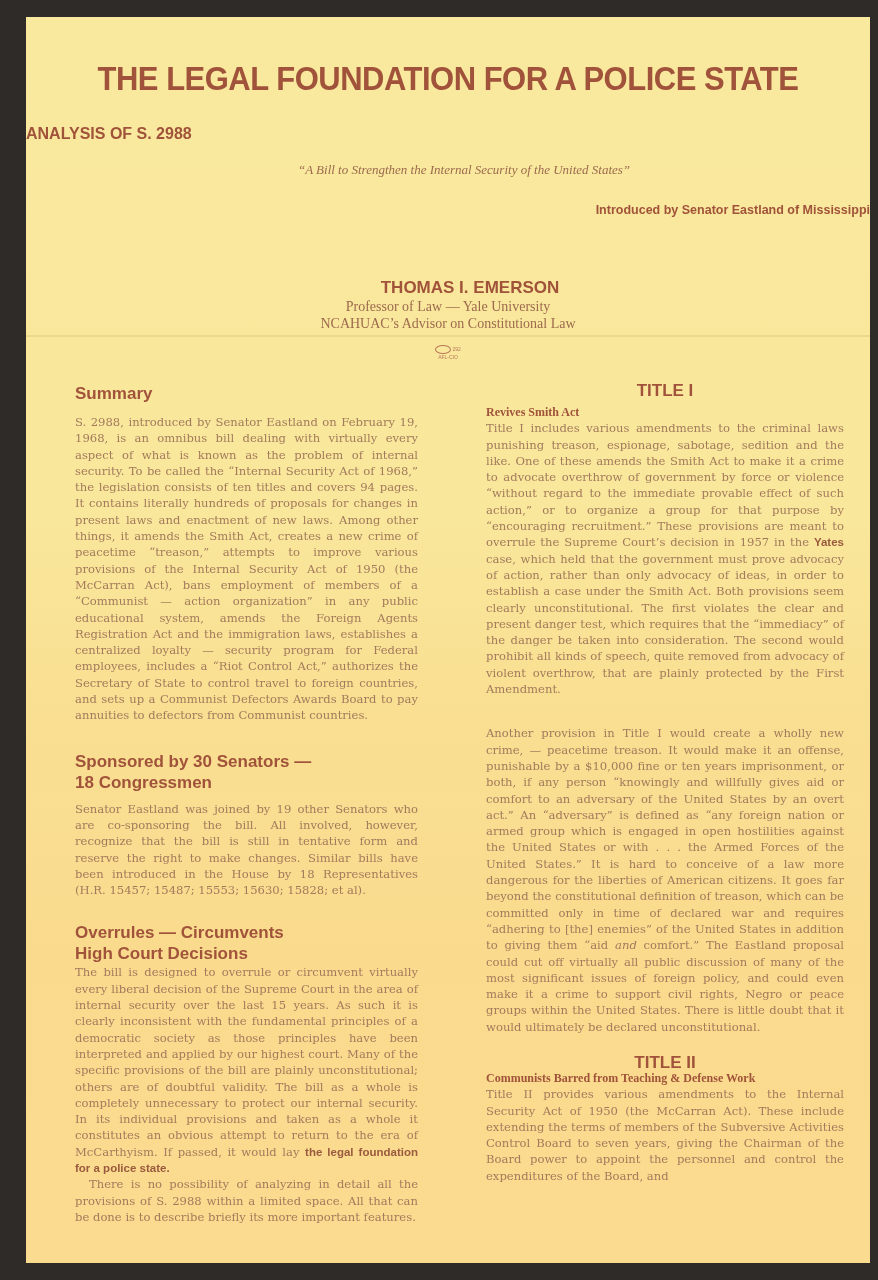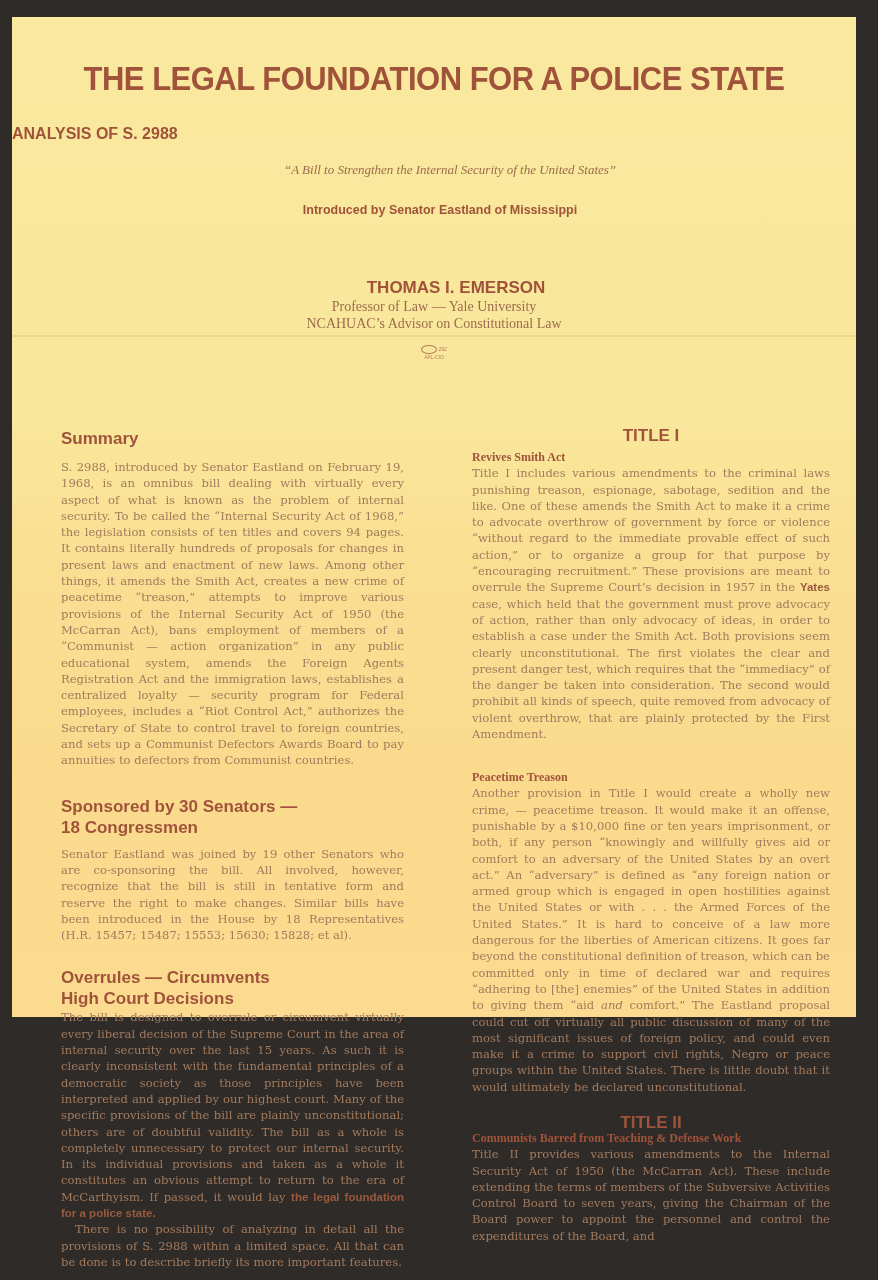--- a/index.html
+++ b/index.html
@@ -1,20 +1,20 @@
 <!DOCTYPE html>
 <html><head>
 <meta charset="utf-8">
 <style>
   html, body { margin:0; padding:0; }
   body {
     width:878px; height:1280px; background:#2f2b29; position:relative; overflow:hidden;
   }
   .paper {
-    position:absolute; left:12px; top:17px; width:844px; height:1000px;
+    position:absolute; left:26px; top:17px; width:844px; height:1246px;
     background: linear-gradient(180deg, #f9e99e 0%, #f9e79b 40%, #f9df92 55%, #fadb8e 75%, #fbdb8f 100%);
     color:#a2684a;
   }
   .paper::after {
     content:""; position:absolute; left:0; right:0; top:318px; height:2px;
     background:rgba(200,170,90,0.25);
   }
   .title {
     position:absolute; top:45px; left:0; right:0; text-align:center;
     font-family:"Liberation Sans", sans-serif; font-weight:bold; font-size:31px;
@@ -22,21 +22,21 @@
   }
   .subtitle {
     position:absolute; top:108px; left:0; right:0; 
     font-family:"Liberation Sans", sans-serif; font-weight:bold; font-size:16px; color:#a0533a;
   }
   .quote {
     position:absolute; top:145px; left:0; right:0; text-align:center;
     font-family:"Liberation Serif", serif; font-style:italic; font-size:13px; color:#9d6a4e;padding-left:32px;
   }
   .introduced {
-    position:absolute; top:186px; left:0; right:0; text-align:center;
+    position:absolute; top:186px; left:0; right:0; text-align:right;
     font-family:"Liberation Sans", sans-serif; font-weight:bold; font-size:12.5px; color:#a0533a;padding-left:12px;
   }
   .by {
     position:absolute; top:228px; left:0; right:0; text-align:center;
     font-family:"Liberation Serif", serif; font-size:13px; color:#9d6a4e;
   }
   .author {
     position:absolute; top:261px; left:0; right:0; text-align:center;
     font-family:"Liberation Sans", sans-serif; font-weight:bold; font-size:17px; color:#a0533a;padding-left:44px;
   }
@@ -45,21 +45,21 @@
     font-family:"Liberation Serif", serif; font-size:14px; color:#9d6a4e;
   }
   .union-bug {
     position:absolute; top:328px; left:402px; width:40px; height:20px;
     font-family:"Liberation Sans", sans-serif; font-size:5px; color:#b8785a; text-align:center;
   }
   .union-bug .oval {
     display:inline-block; width:14px; height:7px; border:1px solid #b8785a; border-radius:50%;
     vertical-align:middle;
   }
-  .col { position:absolute; font-family:"DejaVu Serif", serif; font-size:11.6px; line-height:16.3px; color:#a37a5c;margin-top:45px; }
+  .col { position:absolute; font-family:"DejaVu Serif", serif; font-size:11.6px; line-height:16.3px; color:#a37a5c; }
   .col p { margin:0; text-align:justify; }
   .left-col { left:49px; width:343px; top:366px; }
   .right-col { left:460px; width:358px; top:366px; }
   .h2 {
     font-family:"Liberation Sans", sans-serif; font-weight:bold; font-size:17px; line-height:21px; color:#a0533a;
     margin:0;
   }
   .h3 {
     font-family:Liberation Serif, serif; font-weight:bold; font-size:12px; line-height:15px; color:#a0533a;
     margin:0;
@@ -105,21 +105,20 @@
     <p><span>The bill is designed to overrule or circumvent virtually every liberal decision of the Supreme Court in the area of internal security over the last 15 years. As such it is clearly inconsistent with the fundamental principles of a democratic society as those principles have been interpreted and applied by our highest court. Many of the specific provisions of the bill are plainly unconstitutional; others are of doubtful validity. The bill as a whole is completely unnecessary to protect our internal security. In its individual provisions and taken as a whole it constitutes an obvious attempt to return to the era of McCarthyism. If passed, it would lay </span><span class="bold-inline">the legal foundation for a police state.</span></p>
     <p class="indent">There is no possibility of analyzing in detail all the provisions of S. 2988 within a limited space. All that can be done is to describe briefly its more important features.</p>
   </div>
 
   <div class="col right-col">
     <h2 class="titlehead" style="margin-bottom:6px;">TITLE I</h2>
     <h3 class="h3">Revives Smith Act</h3>
     <p><span>Title I includes various amendments to the criminal laws punishing treason, espionage, sabotage, sedition and the like. One of these amends the Smith Act to make it a crime to advocate overthrow of government by force or violence “without regard to the immediate provable effect of such action,” or to organize a group for that purpose by “encouraging recruitment.” These provisions are meant to overrule the Supreme Court’s decision in 1957 in the </span><span class="bold-inline">Yates</span><span> case, which held that the government must prove advocacy of action, rather than only advocacy of ideas, in order to establish a case under the Smith Act. Both provisions seem clearly unconstitutional. The first violates the clear and present danger test, which requires that the “immediacy” of the danger be taken into consideration. The second would prohibit all kinds of speech, quite removed from advocacy of violent overthrow, that are plainly protected by the First Amendment.</span></p>
 
     <div style="height:28px;"></div>
-    <h3 class="h3">Peacetime Treason</h3>
     <p><span>Another provision in Title I would create a wholly new crime, — peacetime treason. It would make it an offense, punishable by a $10,000 fine or ten years imprisonment, or both, if any person “knowingly and willfully gives aid or comfort to an adversary of the United States by an overt act.” An “adversary” is defined as “any foreign nation or armed group which is engaged in open hostilities against the United States or with . . . the Armed Forces of the United States.” It is hard to conceive of a law more dangerous for the liberties of American citizens. It goes far beyond the constitutional definition of treason, which can be committed only in time of declared war and requires “adhering to [the] enemies” of the United States in addition to giving them “aid </span><i>and</i><span> comfort.” The Eastland proposal could cut off virtually all public discussion of many of the most significant issues of foreign policy, and could even make it a crime to support civil rights, Negro or peace groups within the United States. There is little doubt that it would ultimately be declared unconstitutional.</span></p>
 
     <div style="height:20px;"></div>
     <h2 class="titlehead">TITLE II</h2>
     <h3 class="h3">Communists Barred from Teaching &amp; Defense Work</h3>
     <p>Title II provides various amendments to the Internal Security Act of 1950 (the McCarran Act). These include extending the terms of members of the Subversive Activities Control Board to seven years, giving the Chairman of the Board power to appoint the personnel and control the expenditures of the Board, and</p>
   </div>
 
 </div>
 

